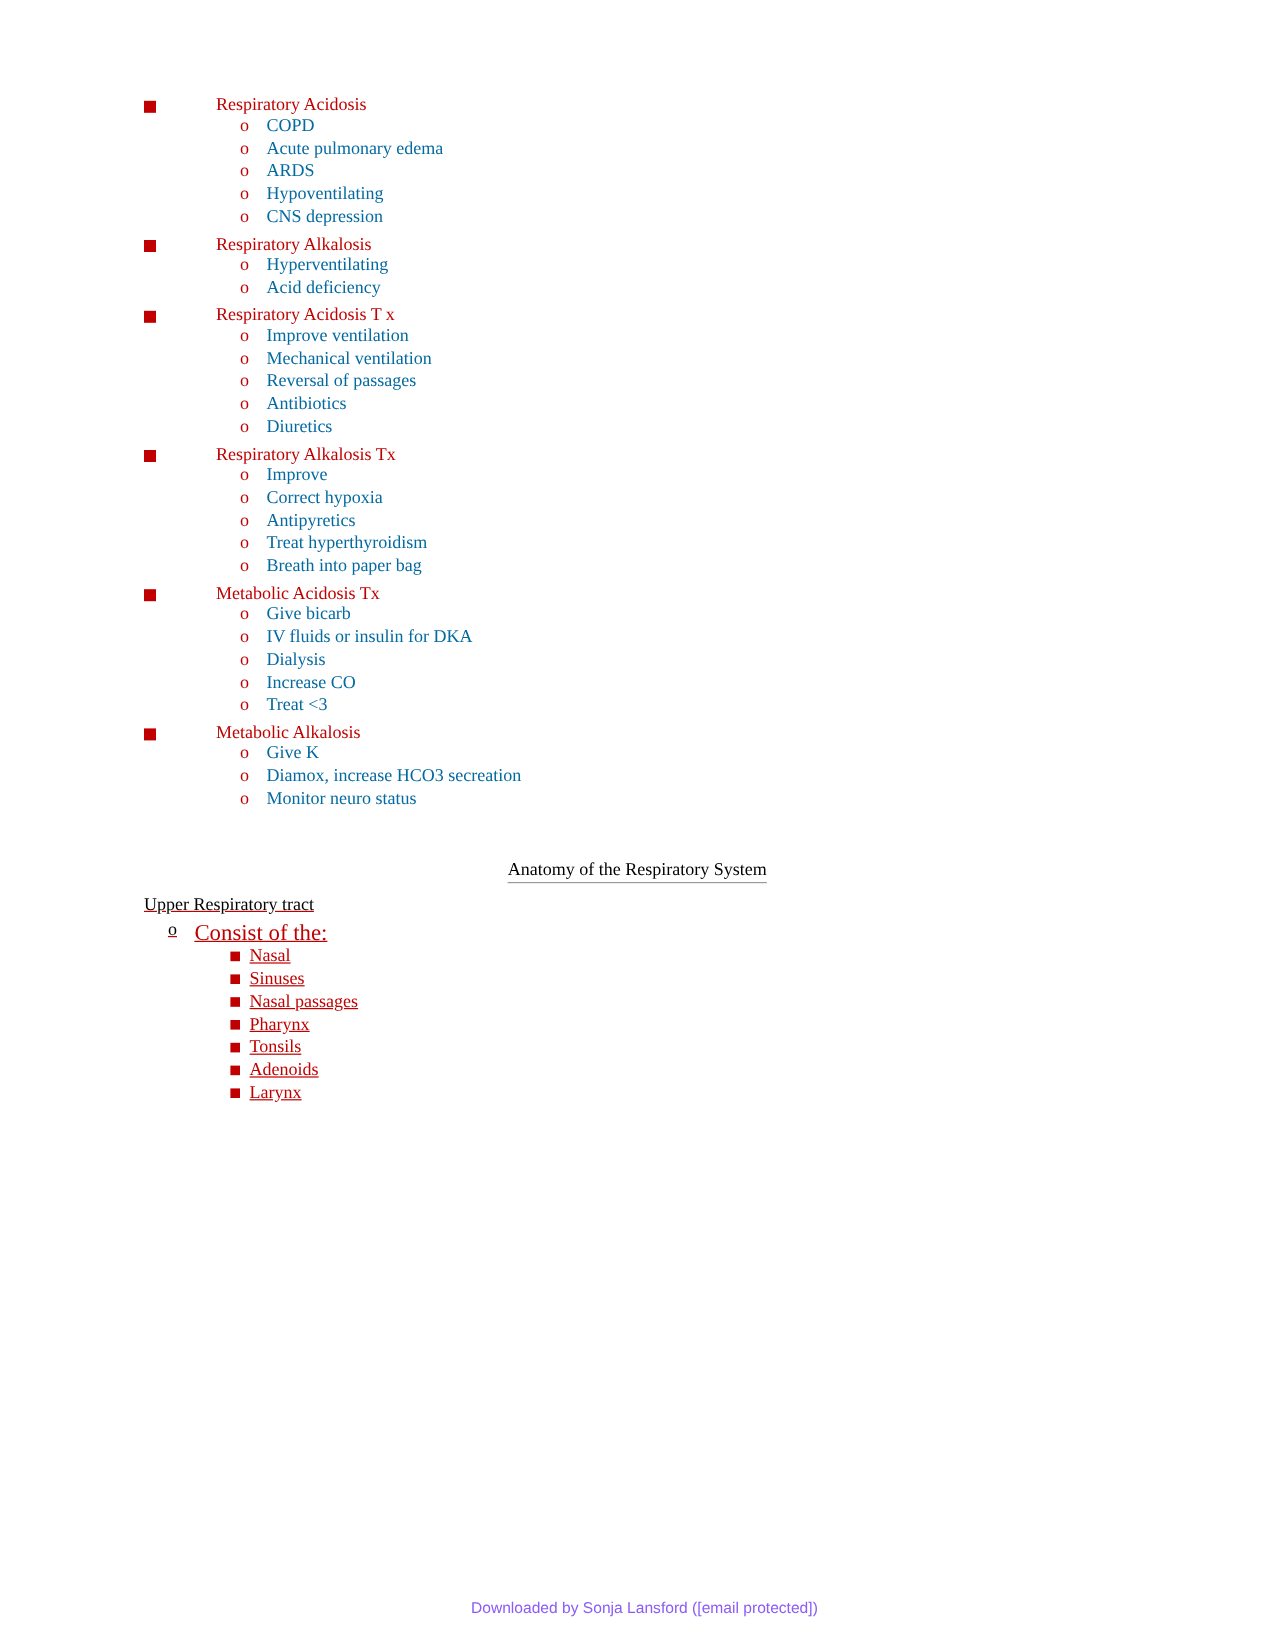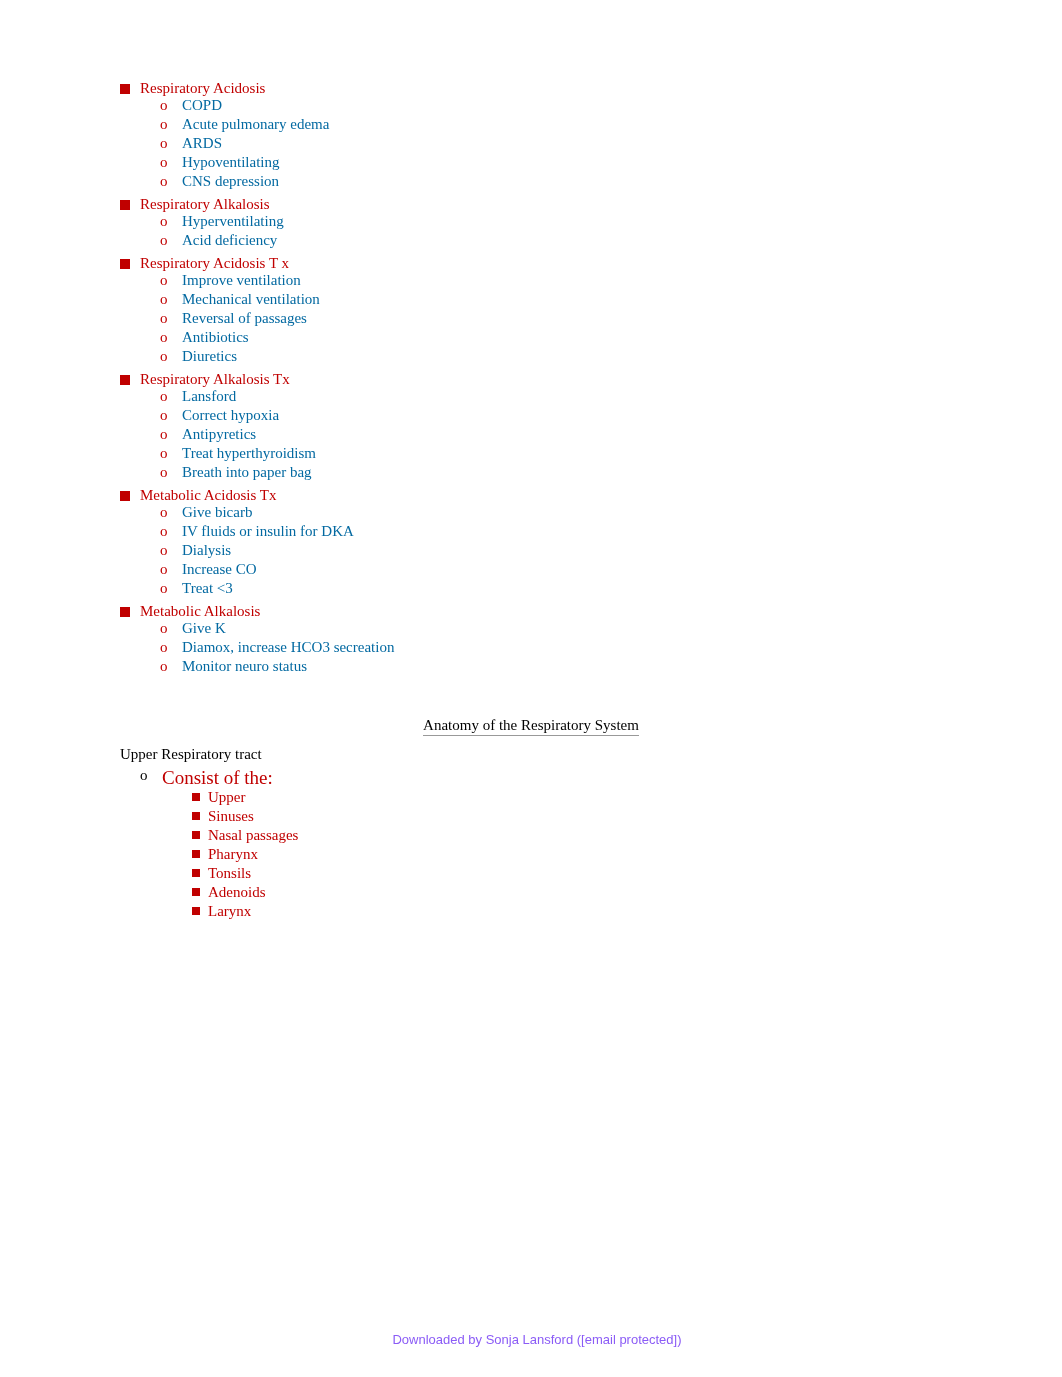--- a/index.html
+++ b/index.html
@@ -21,20 +21,21 @@
     }
     .main-list {
       list-style: none;
       padding: 0;
       margin: 0;
     }
     .main-list > li {
       display: flex;
       align-items: flex-start;
       margin-bottom: 4px;
+      gap: 40px;
     }
     .bullet-square {
       display: inline-block;
       width: 10px;
       height: 10px;
       background-color: #c00000;
       margin-right: 10px;
       margin-top: 4px;
       flex-shrink: 0;
     }
@@ -110,20 +111,21 @@
     }
     .sub-section-title {
       color: #000;
       font-size: 15px;
       font-family: 'Times New Roman', Times, serif;
       font-weight: normal;
       margin-bottom: 4px;
     }
     .upper-resp-section {
       margin-top: 10px;
+      text-decoration: underline;
     }
     .upper-resp-sub {
       list-style: none;
       padding: 0;
       margin: 0;
       margin-left: 20px;
     }
     .upper-resp-sub > li {
       display: flex;
       align-items: flex-start;
@@ -218,21 +220,21 @@
               <span class="o-label">o</span>
               <span class="sub-text">Diuretics</span>
             </li>
           </ul></div>
       </li>
       <li>
         <span class="bullet-square"></span>
         <div class="item-content"><span class="main-item-label">Respiratory Alkalosis Tx</span><ul class="sub-list">
             <li>
               <span class="o-label">o</span>
-              <span class="sub-text">Lansford</span>
+              <span class="sub-text">Improve</span>
             </li>
             <li>
               <span class="o-label">o</span>
               <span class="sub-text">Correct hypoxia</span>
             </li>
             <li>
               <span class="o-label">o</span>
               <span class="sub-text">Antipyretics</span>
             </li>
             <li>
@@ -298,21 +300,21 @@
   <div class="upper-resp-section">
     <p class="sub-section-title" id="upper-resp-title-span">Upper Respiratory tract</p>
     <ul class="upper-resp-sub">
       <li>
         <span class="o-label">o</span>
         <div>
           <span class="consist-text" id="consist-label-span">Consist of the:</span>
           <ul class="sub-sub-list" id="anatomy-items-container">
           <li>
                 <span class="bullet-sq-small"></span>
-                <span class="sub-sub-text">Upper</span>
+                <span class="sub-sub-text">Nasal</span>
               </li>
               <li>
                 <span class="bullet-sq-small"></span>
                 <span class="sub-sub-text">Sinuses</span>
               </li>
               <li>
                 <span class="bullet-sq-small"></span>
                 <span class="sub-sub-text">Nasal passages</span>
               </li>
               <li>

